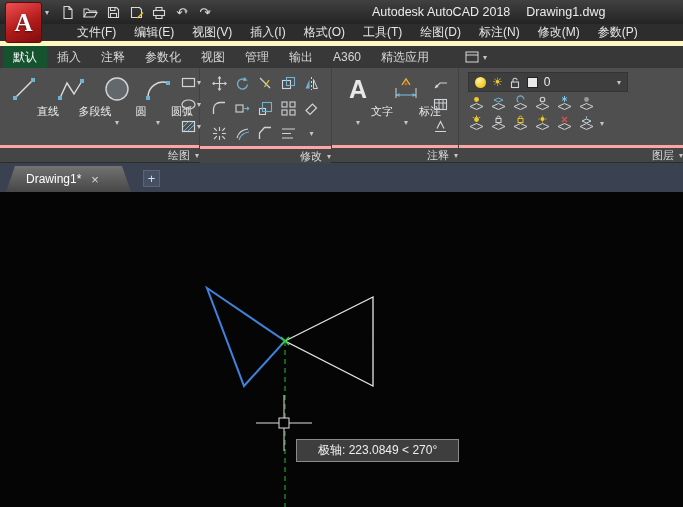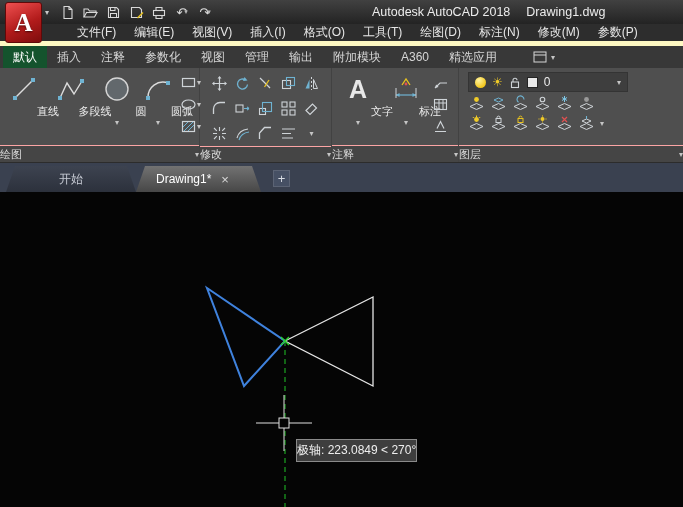--- a/index.html
+++ b/index.html
@@ -27,21 +27,21 @@
   .rtabs { height:22px; background:#383838; display:flex; align-items:stretch; padding-left:3px; }
   .rtab { display:flex; align-items:center; padding:0 10px; color:#d6d6d6; font-size:12px; }
   .rtab.active { background:#14532d; color:#fff; }
   .rtoggle { display:flex; align-items:center; gap:4px; margin-left:26px; color:#d6d6d6; }
 
   
   .ribbon { height:95px; background:#4f4f4f; display:flex; border-bottom:1px solid #2c2c2c; }
   .panel { display:flex; flex-direction:column; border-right:1px solid #424242; }
   .panel-draw { width:200px; } .panel-modify { width:132px; } .panel-annotate { width:127px; } .panel-layers { flex:1; border-right:none; }
   .pbody { flex:1; display:flex; padding:2px 3px 0; }
-  .plabel { height:17px; background:#454545; border-top:1px solid #fca5a5; display:flex; align-items:center; justify-content:space-between; gap:5px; color:#dcdcdc; font-size:11px; }
+  .plabel { height:17px; background:#454545; border-top:3px solid #fca5a5; display:flex; align-items:center; justify-content:flex-end; gap:5px; color:#dcdcdc; font-size:11px; }
   .caret { font-size:8px; line-height:9px; color:#c5c5c5; }
   .bigbtn { display:flex; flex-direction:column; align-items:center; color:#ececec; font-size:11px; padding-top:2px; }
   .bicon { height:33px; display:flex; align-items:center; justify-content:center; }
   .blabel { line-height:13px; white-space:nowrap;margin-left:48px; }
   .blabel2 { width:26px; word-break:break-all; text-align:center; line-height:12px; }
   .w-line{width:42px}.w-pline{width:52px}.w-circle{width:40px}.w-arc{width:42px}.w-text{width:46px}.w-dim{width:50px}.w-lprops{width:46px}
   .sgrid { display:grid; grid-template-columns:repeat(5,23px); grid-auto-rows:25px; align-items:center; justify-items:center; margin:1px auto 0; }
   .scol { display:flex; flex-direction:column; gap:5px; margin-left:1px; padding-top:4px; }
   .srow { display:flex; align-items:center; }
   .si { width:17px; height:17px; display:flex; align-items:center; justify-content:center; }
@@ -64,21 +64,21 @@
   .ftab.start { background:linear-gradient(#3d4350,#2c313c); color:#c9cdd6; min-width:130px; justify-content:center; }
   .ftab.active { background:linear-gradient(#727272,#474747); color:#fff; min-width:125px; }
   .ftab .close { font-size:13px; color:#d8d8d8; }
   .fplus { width:17px; height:17px; margin:0 0 5px 12px; background:#465064; border:1px solid #5b6374; color:#d8dce3;
            display:flex; align-items:center; justify-content:center; font-size:13px; line-height:13px; }
 
   
   .canvas { position:relative; height:315px; background:#050505; }
   .canvas > svg { position:absolute; left:0; top:0; }
   .tooltip { position:absolute; left:296px; top:247px; background:#3e3e3e; border:1px solid #8a8a8a; color:#eeeeee;
-             font-size:12px; padding:2px 0; white-space:nowrap; }
+             font-size:12px; padding:2px 21px; white-space:nowrap; }
 </style>
 </head>
 <body>
 
 <div class="app">
 
   <div class="titlebar">
     <div class="logo">
       <span>A</span>
     </div>
@@ -145,21 +145,20 @@
   </div>
 
   <div class="rtabs">
     <span class="rtab active">默认</span>
     <span class="rtab">插入</span>
     <span class="rtab">注释</span>
     <span class="rtab">参数化</span>
     <span class="rtab">视图</span>
     <span class="rtab">管理</span>
     <span class="rtab">输出</span>
-    <span class="rtab">附加模块</span>
     <span class="rtab">A360</span>
     <span class="rtab">精选应用</span>
     <span class="rtoggle">
       <svg width="14" height="12">
           <rect x="1" y="1" width="12" height="10" fill="none" stroke="#d6d6d6"></rect>
           <path d="M1 4h12" stroke="#d6d6d6"></path>
         </svg>
       <span class="caret">▾</span>
     </span>
   </div>
@@ -486,23 +485,20 @@
         </div>
       </div>
       <div class="plabel">
         <span>图层</span>
         <span class="caret">▾</span>
       </div>
     </div>
   </div>
 
   <div class="ftabs">
-    <div class="ftab start">
-      <span>开始</span>
-    </div>
     <div class="ftab active">
       <span>Drawing1*</span>
       <span class="close">×</span>
     </div>
     <div class="fplus">
       <span>+</span>
     </div>
   </div>
 
   <div class="canvas">

